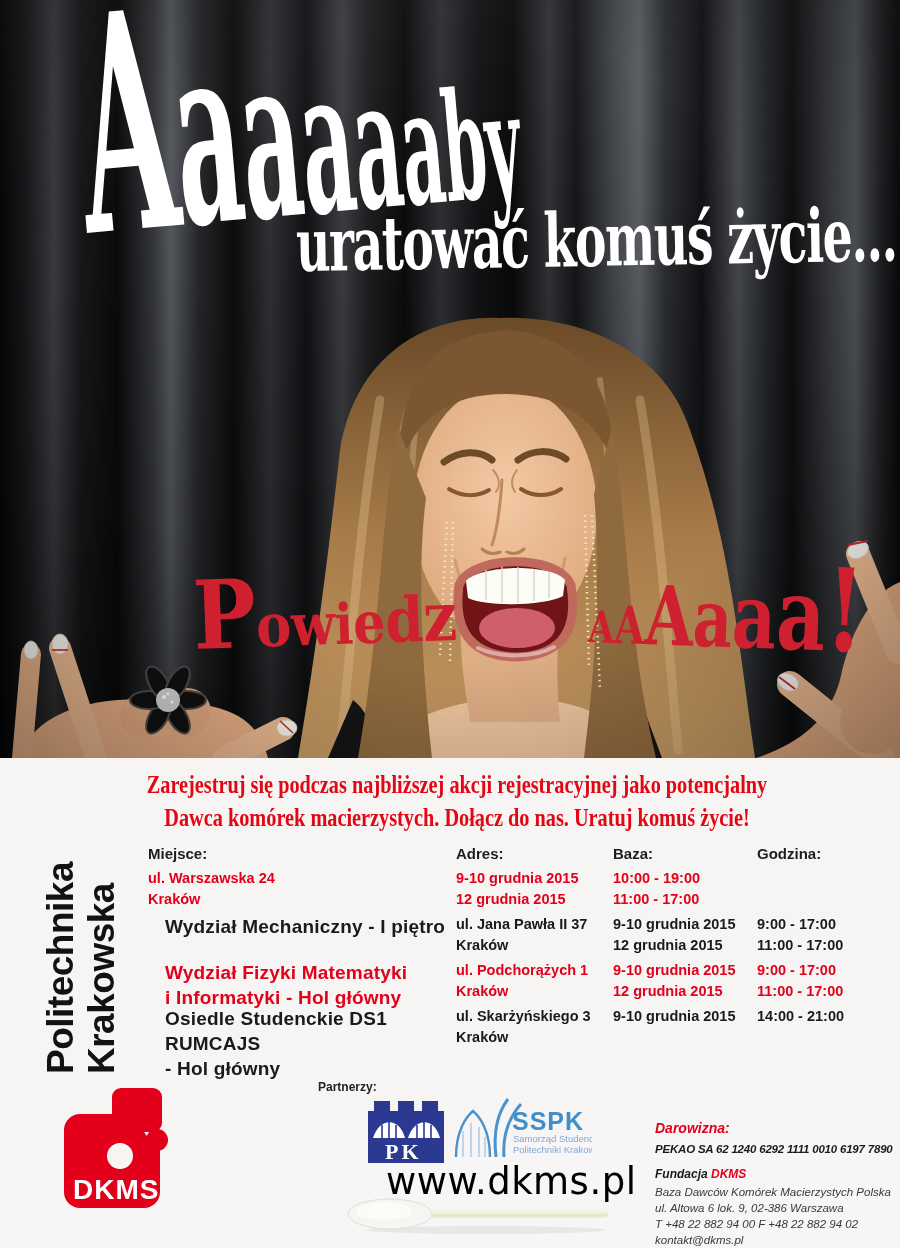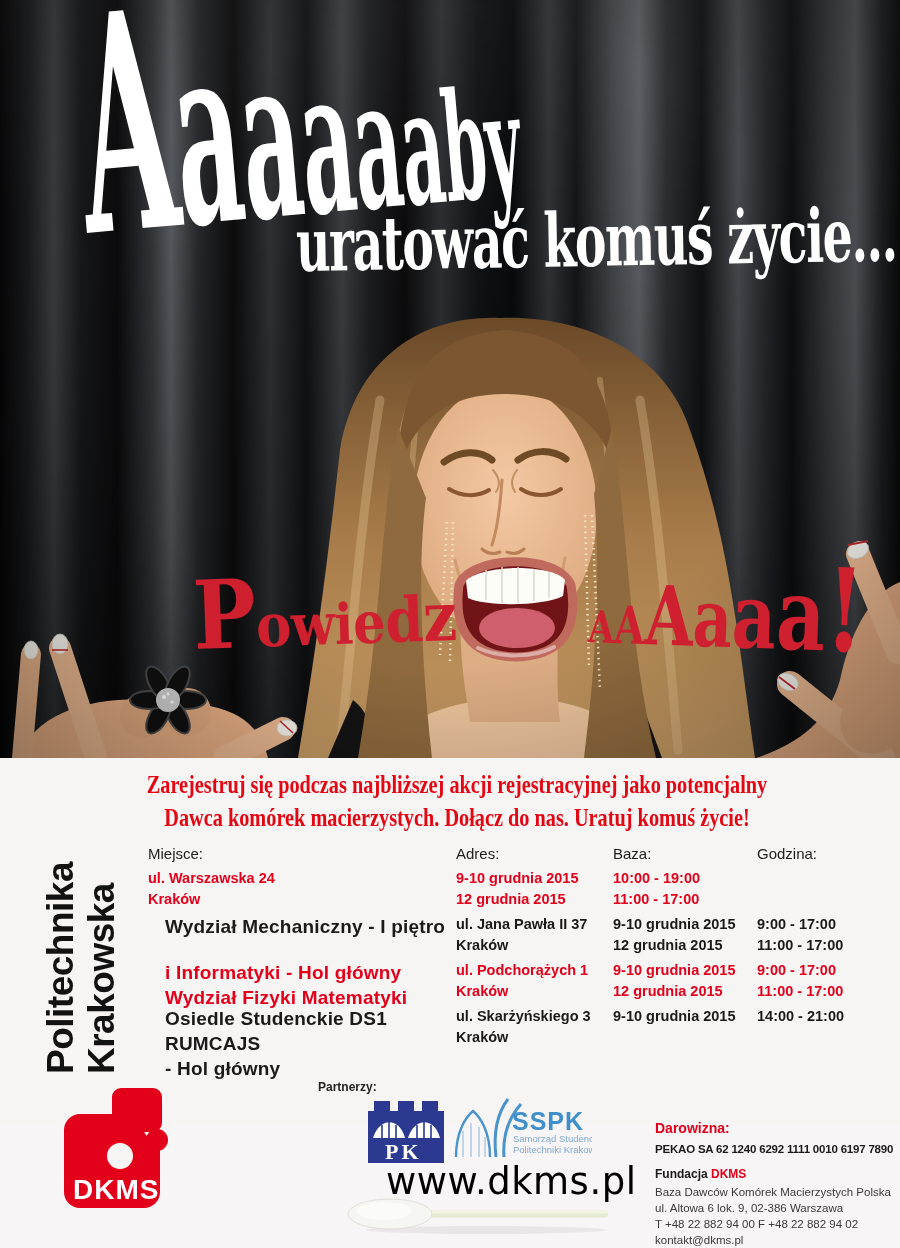--- a/index.html
+++ b/index.html
@@ -35,33 +35,33 @@
   .info{position:absolute;left:0;top:758px;width:900px;height:365px;background:#f7f5f4;}
   .intro{position:absolute;left:457px;white-space:nowrap;color:#e30613;
     font-family:"Liberation Serif",serif;font-weight:bold;font-size:26px;line-height:1;
     transform:translateX(-50%) scaleX(0.78);}
   .intro1{top:14px;} .intro2{top:47px;}
   .side-label{position:absolute;left:40px;top:316px;width:234px;
     transform:rotate(-90deg);transform-origin:top left;
     font-weight:bold;font-size:37px;line-height:41px;letter-spacing:-0.5px;color:#121212;}
   
   .trow{position:absolute;left:148px;display:grid;grid-template-columns:308px 157px 144px 143px;}
-  .thead{top:87px;font-size:15px;font-weight:normal;color:#1d1d1d;}
+  .thead{top:87px;font-size:15px;font-weight:bold;color:#1d1d1d;}
   .r1{top:110px;} .r2{top:156px;} .r3{top:202px;} .r4{top:248px;}
   .c-miejsce{padding-left:17px;font-size:19px;font-weight:bold;line-height:25px;letter-spacing:0.2px;}
   .c-sm{font-size:14.5px;font-weight:bold;line-height:21px;}
   .row-red{color:#e2001a;} .row-blk{color:#1a1a1a;}
   .cell-line{display:block;}
   
   .slogan{position:absolute;left:84px;top:453px;font-size:15.5px;font-weight:bold;
     letter-spacing:0.3px;color:#e2001a;}
   .partners-label{position:absolute;left:318px;top:322px;font-size:12px;font-weight:bold;color:#222;}
   .website{position:absolute;left:386px;top:402px;font-family:"DejaVu Sans",sans-serif;
     font-size:37px;color:#000000;letter-spacing:0.5px;}
-  .donate{position:absolute;left:655px;top:362px;width:240px;color:#3a3a3a;font-size:11.5px;line-height:16px;}
+  .donate{position:absolute;left:655px;top:362px;width:240px;color:#3a3a3a;font-size:11.5px;line-height:16px;font-style:italic;}
   .don-label{color:#e2001a;font-weight:bold;font-size:14px;margin-bottom:5px;}
   .don-acct{color:#1a1a1a;font-weight:bold;font-size:11.5px;letter-spacing:-0.2px;margin-bottom:9px;}
   .don-org{font-size:12px;font-weight:bold;color:#1a1a1a;margin-bottom:2px;}
   .don-org .red{color:#e2001a;}
   .abs{position:absolute;}
 </style>
 </head>
 <body>
 
 <div class="poster">
@@ -233,22 +233,22 @@
         <span class="cell-line">12 grudnia 2015</span>
         </div>
       <div class="c-sm">
           <span class="cell-line">9:00 - 17:00</span>
         <span class="cell-line">11:00 - 17:00</span>
         </div>
     </div>
 
     <div class="trow r3 row-red">
       <div class="c-miejsce">
-          <span class="cell-line">i Informatyki - Hol główny</span>
-        <span class="cell-line">Wydział Fizyki Matematyki</span>
+          <span class="cell-line">Wydział Fizyki Matematyki</span>
+        <span class="cell-line">i Informatyki - Hol główny</span>
         </div>
       <div class="c-sm">
           <span class="cell-line">ul. Podchorążych 1</span>
         <span class="cell-line">Kraków</span>
         </div>
       <div class="c-sm">
           <span class="cell-line">9-10 grudnia 2015</span>
         <span class="cell-line">12 grudnia 2015</span>
         </div>
       <div class="c-sm">

